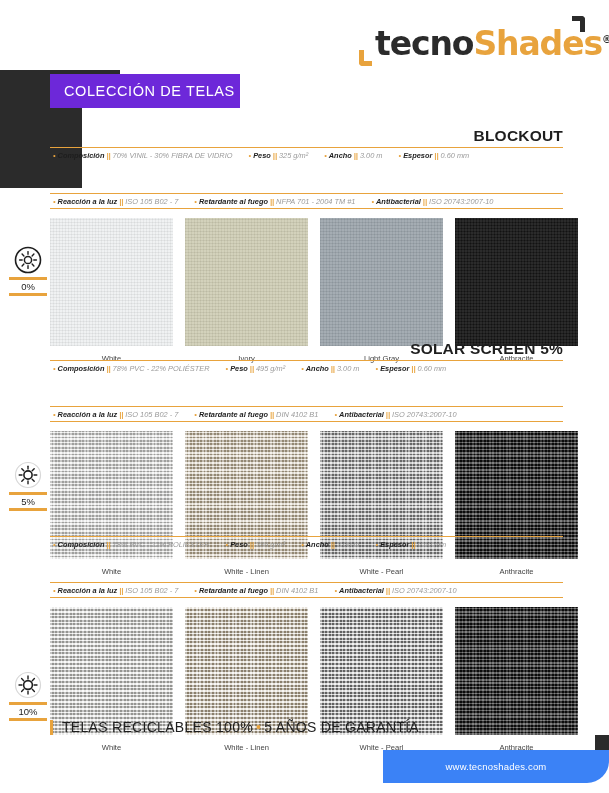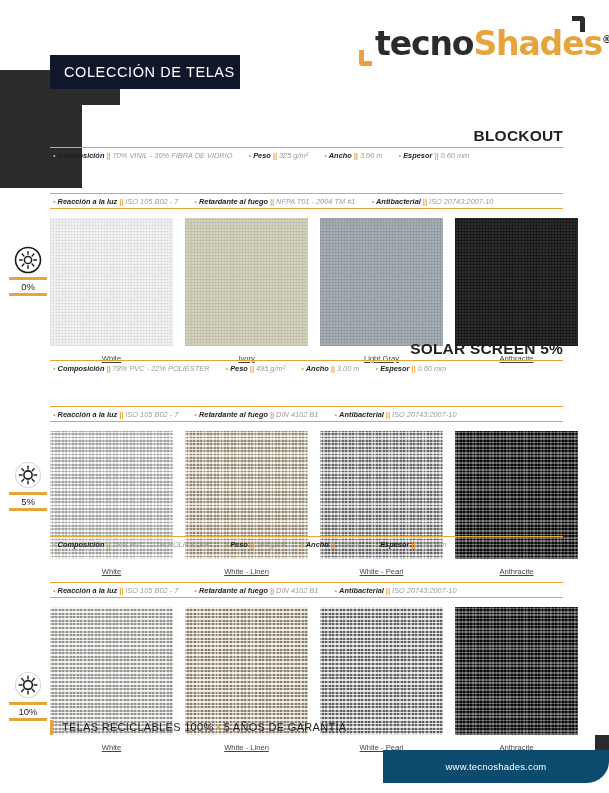--- a/index.html
+++ b/index.html
@@ -21,21 +21,21 @@
                     border-top:5px solid #2b2b2b; border-right:5px solid #2b2b2b;
                     border-top-right-radius:4px; }
   .logo-corner-bl { position:absolute; left:2px; bottom:0px; width:13px; height:16px;
                     border-bottom:5px solid #e8a33d; border-left:5px solid #e8a33d;
                     border-bottom-left-radius:4px; }
 
   
   .bracket { position:absolute; left:-40px; top:70px; width:160px; height:118px;
              background:#2b2b2b; border-top-left-radius:28px; }
   .bracket-cut { position:absolute; left:82px; top:105px; width:80px; height:90px; background:#fff; }
-  .titlebar { position:absolute; left:50px; top:55px; width:190px; height:34px; background:#0f172a; }
+  .titlebar { position:absolute; left:50px; top:74px; width:190px; height:34px; background:#6d28d9; }
   .titlebar span { display:block; color:#fff; font-size:14.5px; letter-spacing:.6px;
                    line-height:34px; padding-left:14px; }
 
   
   .section { position:absolute; left:50px; width:513px; }
   #sec0 { top:110px; }
   #sec1 { top:323px; }
   #sec2 { top:536px; }
 
   .sec-title { text-align:right; font-size:15.5px; font-weight:bold; color:#1e1e1e;
@@ -47,21 +47,21 @@
   .bullet { color:#e8a33d; font-size:7.4px; margin-right:2px; }
   .lbl { color:#1e1e1e; font-weight:bold; }
   .sep { color:#e8a33d; font-weight:bold; margin:0 2px; }
   .val { color:#9a9a9a; }
   .gap { display:inline-block; width:14px; }
 
   
   .swatch-row { display:flex; gap:12px; margin-top:9px; }
   .swatch-cell { width:123px; }
   .swatch { width:123px; height:128px; position:relative; overflow:hidden; }
-  .swatch-label { text-align:center; font-size:7.6px; color:#444; margin-top:8px;text-decoration:underline; }
+  .swatch-label { text-align:center; font-size:7.6px; color:#444; margin-top:8px; }
 
   
   .w-blk { background-image:
       repeating-linear-gradient(0deg, rgba(0,0,0,.05) 0 1px, rgba(255,255,255,.05) 1px 3px),
       repeating-linear-gradient(90deg, rgba(0,0,0,.045) 0 1px, rgba(255,255,255,.05) 1px 3px); }
   
   .w-mesh { background-image:
       repeating-linear-gradient(0deg, rgba(255,255,255,.62) 0 1.6px, rgba(0,0,0,.16) 1.6px 3.4px),
       repeating-linear-gradient(90deg, rgba(255,255,255,.55) 0 1.6px, rgba(0,0,0,.14) 1.6px 3.4px); }
   .w-mesh10 { background-image:
@@ -72,26 +72,26 @@
       repeating-linear-gradient(90deg, rgba(255,255,255,.24) 0 1.6px, rgba(0,0,0,.28) 1.6px 3.4px); }
 
   
   .openness { position:absolute; left:8px; width:40px; text-align:center; }
   #open0 { top:243px; } #open1 { top:458px; } #open2 { top:668px; }
   .sun-box { height:34px; display:flex; align-items:center; justify-content:center; }
   .op-bar { height:3px; background:#e8a33d; margin:0 auto; width:38px; }
   .op-val { font-size:9.5px; color:#1e1e1e; line-height:13px; }
 
   
-  .footer-note { position:absolute; left:50px; top:720px; font-size:11px; color:#1e1e1e;
+  .footer-note { position:absolute; left:50px; top:720px; font-size:14px; color:#1e1e1e;
                  letter-spacing:.3px; padding-left:9px; border-left:3px solid #e8a33d;
                  line-height:15px; }
   .footer-note .dot { color:#e8a33d; margin:0 3px; }
   .footer-bar { position:absolute; left:383px; top:750px; width:226px; height:33px;
-                background:#0c4a6e; border-bottom-right-radius:22px; }
+                background:#3b82f6; border-bottom-right-radius:22px; }
   .footer-bar span { display:block; text-align:center; line-height:33px; color:#fff;
                      font-size:9.5px; letter-spacing:.2px; }
   .footer-tick { position:absolute; right:0; top:735px; width:14px; height:16px; background:#2b2b2b; }
 </style>
 </head>
 <body>
 
 <div class="page">
 
   <div class="logo-wrap">

